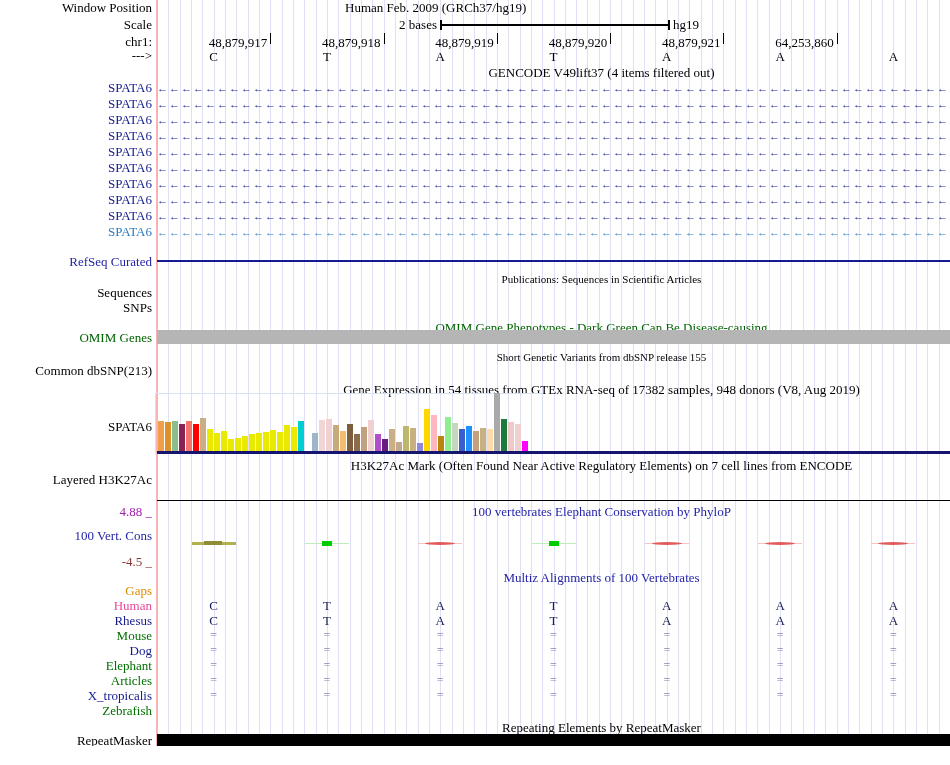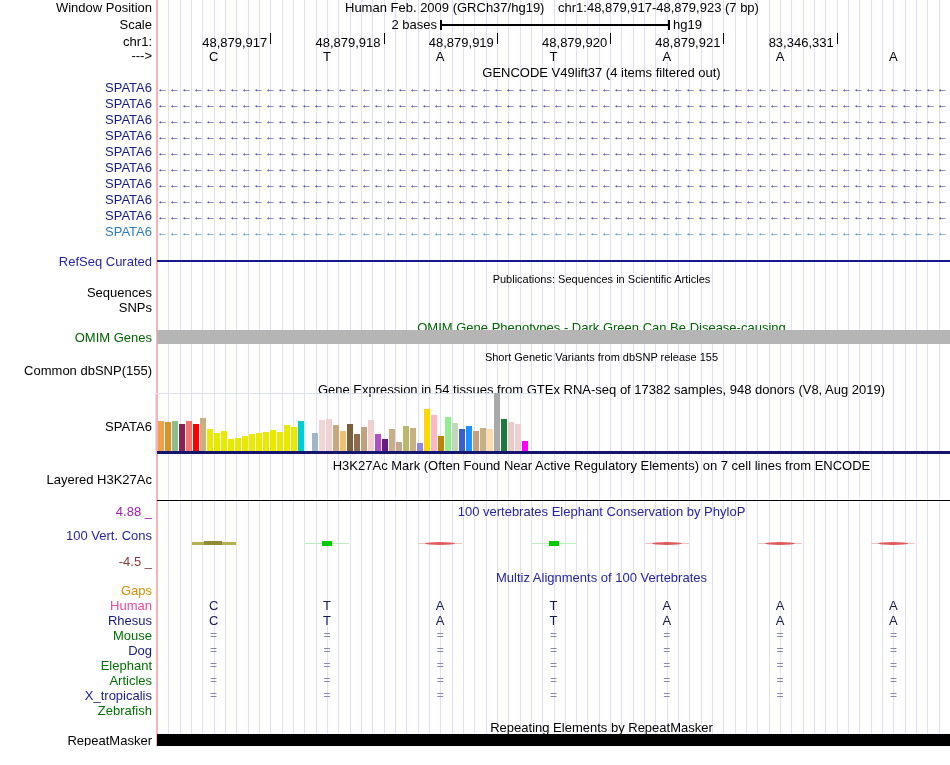--- a/index.html
+++ b/index.html
@@ -1,17 +1,17 @@
 <!DOCTYPE html>
 <html><head>
 <meta charset="utf-8">
 <style>
   html,body{margin:0;padding:0;background:#fff;}
   .page{position:relative;width:950px;height:746px;background:#fff;overflow:hidden;
-        font-family:Liberation Sans, sans-serif;font-size:13px;color:#000;}
+        font-family:Liberation Serif, serif;font-size:13px;color:#000;}
   .gl{position:absolute;top:0;bottom:0;width:1px;background:#DFDFF6;}
   .pink-line{position:absolute;top:0;bottom:0;left:156px;width:2px;background:#F8B4B4;}
   .lbl{position:absolute;right:798px;white-space:nowrap;height:16px;line-height:16px;font-size:13px;}
   .mz{height:15px;line-height:15px;}
   .ctr{position:absolute;left:157px;width:793px;text-align:center;height:15px;line-height:15px;
        font-size:13px;white-space:nowrap;margin-left:48px;}
   .small{font-size:11px;}
   .hline{position:absolute;left:157px;width:793px;}
   .hdr-text{position:absolute;top:0;line-height:16px;font-size:13px;white-space:nowrap;}
   .num{position:absolute;font-size:13px;line-height:15px;}
@@ -104,42 +104,41 @@
       <div class="gl" style="left: 893.36px;"></div>
       <div class="gl" style="left: 904.69px;"></div>
       <div class="gl" style="left: 916.01px;"></div>
       <div class="gl" style="left: 927.34px;"></div>
       <div class="gl" style="left: 938.67px;"></div>
     </div>
   <div class="pink-line"></div>
 
   <div class="lbl" style="top:0">Window Position</div>
   <div class="hdr-text" style="left:345px">Human Feb. 2009 (GRCh37/hg19)</div>
-  <div class="hdr-text" style="left:558px">chr1:48,879,917-48,879,923 (7 bp)</div>
 
   <div class="lbl" style="top:17px">Scale</div>
   <div id="scale-bases">2 bases</div>
   <div class="scale-bracket">
       <div class="mid"></div>
     </div>
   <div id="scale-hg19">hg19</div>
 
   <div class="lbl" style="top:34px">chr1:</div>
   <div id="ruler-row">
       <div class="num" style="left: 167.286px; top: 35px; width: 100px; text-align: right;">48,879,917</div>
       <div class="tickv" style="left: 270.3px; top: 33px;"></div>
       <div class="num" style="left: 280.571px; top: 35px; width: 100px; text-align: right;">48,879,918</div>
       <div class="tickv" style="left: 383.6px; top: 33px;"></div>
       <div class="num" style="left: 393.857px; top: 35px; width: 100px; text-align: right;">48,879,919</div>
       <div class="tickv" style="left: 496.9px; top: 33px;"></div>
       <div class="num" style="left: 507.143px; top: 35px; width: 100px; text-align: right;">48,879,920</div>
       <div class="tickv" style="left: 610.1px; top: 33px;"></div>
       <div class="num" style="left: 620.429px; top: 35px; width: 100px; text-align: right;">48,879,921</div>
       <div class="tickv" style="left: 723.4px; top: 33px;"></div>
-      <div class="num" style="left: 733.714px; top: 35px; width: 100px; text-align: right;">83,346,331</div>
+      <div class="num" style="left: 733.714px; top: 35px; width: 100px; text-align: right;">64,253,860</div>
       <div class="tickv" style="left: 836.7px; top: 33px;"></div>
     </div>
 
   <div class="lbl" style="top:48px">---&gt;</div>
   <div id="sequence-row">
       <div class="seqb" style="left: 203.6px; top: 49px;">C</div>
       <div class="seqb" style="left: 316.9px; top: 49px;">T</div>
       <div class="seqb" style="left: 430.2px; top: 49px;">A</div>
       <div class="seqb" style="left: 543.5px; top: 49px;">T</div>
       <div class="seqb" style="left: 656.8px; top: 49px;">A</div>
@@ -176,21 +175,21 @@
 
   <div class="ctr small" style="top:272px">Publications: Sequences in Scientific Articles</div>
   <div class="lbl" style="top:285px">Sequences</div>
   <div class="lbl" style="top:300px">SNPs</div>
 
   <div class="ctr" style="top:320px;color:#006400">OMIM Gene Phenotypes - Dark Green Can Be Disease-causing</div>
   <div class="hline" style="top:330px;height:14px;background:#B5B5B5"></div>
   <div class="lbl" style="top:330px;color:#006400">OMIM Genes</div>
 
   <div class="ctr small" style="top:350px">Short Genetic Variants from dbSNP release 155</div>
-  <div class="lbl" style="top:363px">Common dbSNP(155)</div>
+  <div class="lbl" style="top:363px">Common dbSNP(213)</div>
 
   <div class="ctr" style="top:382px">Gene Expression in 54 tissues from GTEx RNA-seq of 17382 samples, 948 donors (V8, Aug 2019)</div>
   <div class="gtex-box"></div>
   <div id="gtex-bars">
       <div class="bar" style="left: 158px; top: 421px; height: 30px; background: rgb(240, 160, 75);"></div>
       <div class="bar" style="left: 165px; top: 422px; height: 29px; background: rgb(222, 145, 38);"></div>
       <div class="bar" style="left: 172px; top: 421px; height: 30px; background: rgb(143, 188, 143);"></div>
       <div class="bar" style="left: 179px; top: 424px; height: 27px; background: rgb(139, 34, 82);"></div>
       <div class="bar" style="left: 186px; top: 421px; height: 30px; background: rgb(244, 115, 107);"></div>
       <div class="bar" style="left: 193px; top: 424px; height: 27px; background: rgb(255, 0, 0);"></div>

